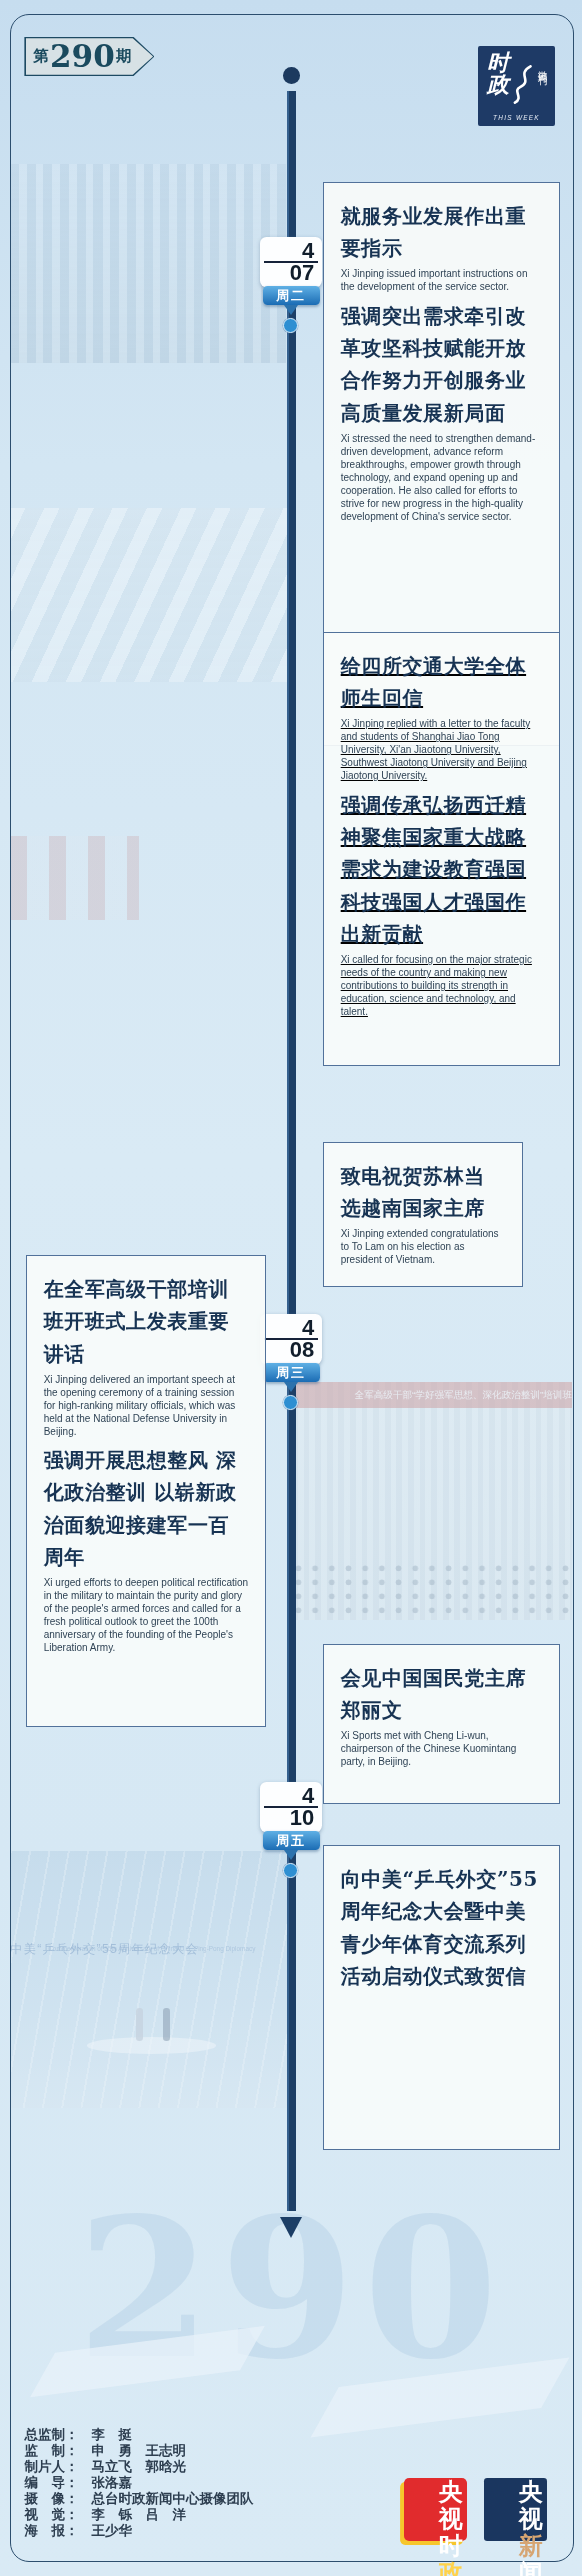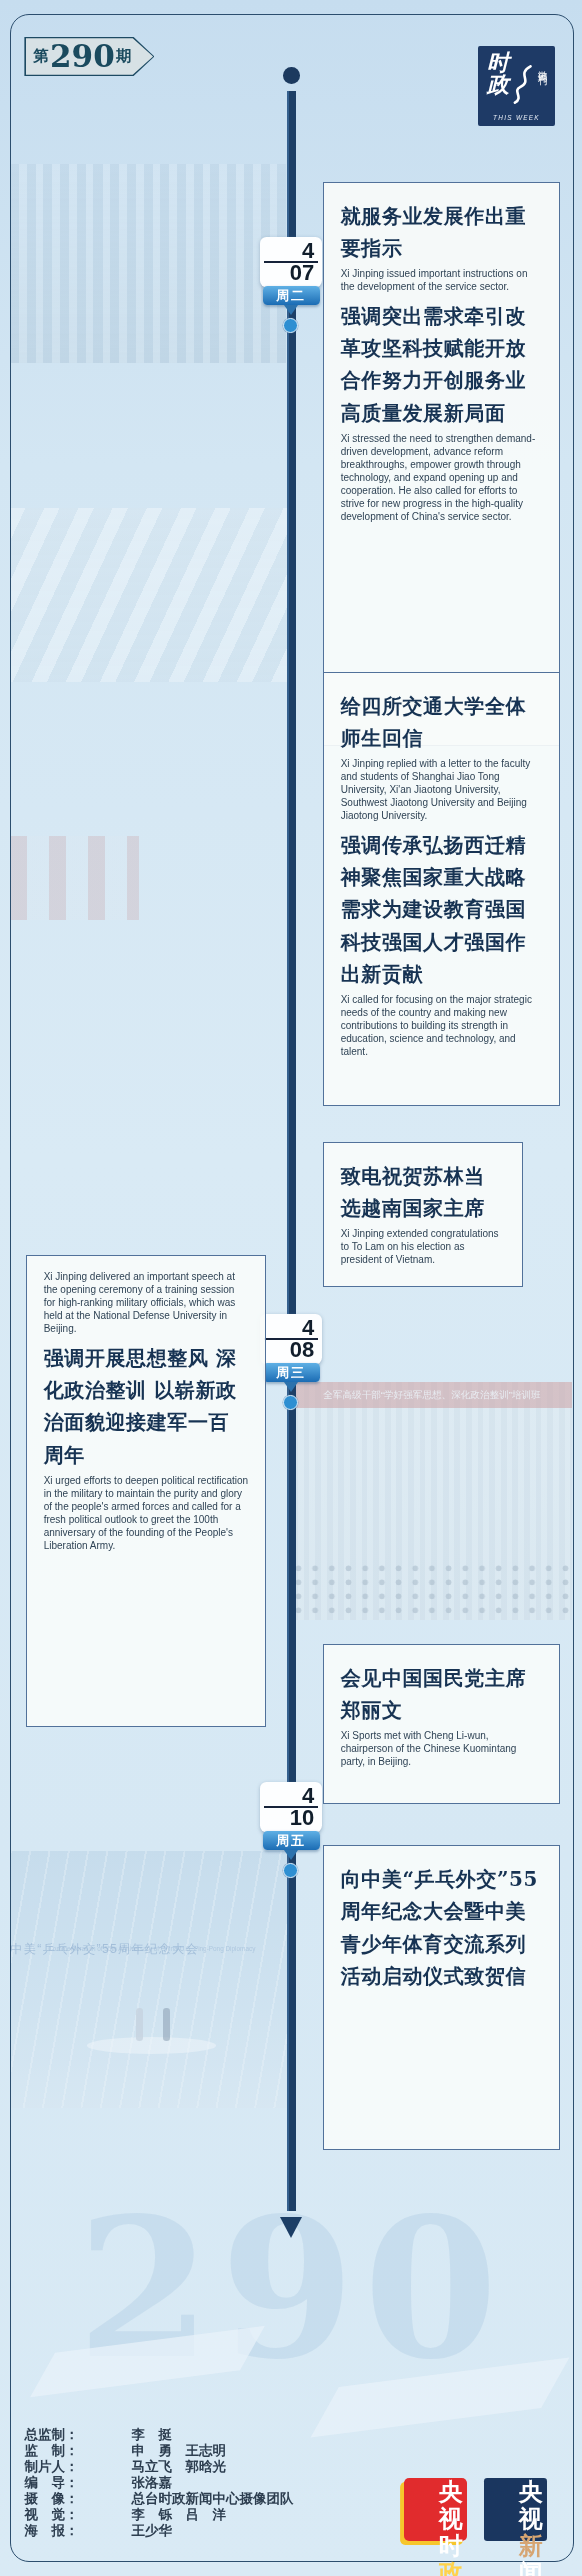--- a/index.html
+++ b/index.html
@@ -18,21 +18,21 @@
       repeating-linear-gradient(115deg,rgba(255,255,255,.55) 0 14px,rgba(196,214,226,.35) 14px 31px),
       linear-gradient(180deg,rgba(255,255,255,.3),rgba(200,218,230,.15));}
   .bg-flags{left:10.3px;top:836px;width:129px;height:84px;opacity:.30;
     background:repeating-linear-gradient(90deg,rgba(190,90,85,.5) 0 16.7px,rgba(230,230,235,.4) 16.7px 39px);}
   .bg-hall{left:292px;top:1382px;width:280px;height:238px;opacity:.5;
     background:
       repeating-linear-gradient(90deg,rgba(203,216,226,.6) 0 5.8px,rgba(226,236,242,.6) 5.8px 11.6px),
       linear-gradient(180deg,#e7eef3,#d8e4ec);}
   .bg-hall .banner{position:absolute;left:0;top:0;width:100%;height:26px;
     background:rgba(197,92,86,.55);color:rgba(255,255,255,.85);
-    font-size:9.6px;line-height:26px;white-space:nowrap;overflow:hidden;text-align:center;}
+    font-size:9.6px;line-height:26px;white-space:nowrap;overflow:hidden;text-align:right;}
   .bg-hall .crowd{position:absolute;left:0;bottom:0;width:100%;height:58px;
     background:radial-gradient(circle 3.2px at 6.4px 6.4px,rgba(110,130,150,.5) 2.6px,transparent 3.2px);
     background-size:16.7px 14px;}
   .bg-stage{left:10.3px;top:1851px;width:283px;height:257px;opacity:.65;
     background:
       repeating-linear-gradient(100deg,rgba(255,255,255,.30) 0 1.9px,transparent 1.9px 19px),
       linear-gradient(180deg,#bfd7e9 0%,#cadfee 55%,#d7e7f2 100%);}
   .bg-stage .stage-title{position:absolute;left:0;top:90px;width:100%;text-align:left;
     color:rgba(96,136,184,.6);font-size:12.2px;letter-spacing:1.3px;}
   .bg-stage .stage-sub{position:absolute;left:0;top:94px;width:100%;text-align:center;
@@ -95,21 +95,21 @@
   .dm-dot{position:absolute;left:23px;top:81px;width:13px;height:13px;border-radius:50%;
     background:#2e8fd2;border:1.9px solid #ddeefa;box-shadow:0 0 0 0.6px rgba(60,110,160,.4);}
   
   .card{position:absolute;background:rgba(247,251,250,.93);border:1.3px solid #51719a;
     padding:13px 16.7px;box-sizing:border-box;}
   .card h2{margin:3.9px 0 2.6px 0;font-family:"DejaVu Serif","Liberation Serif",serif;
     font-size:20px;line-height:1.62;font-weight:bold;color:#173353;letter-spacing:0.6px;}
   .card p{margin:1.3px 0 6.4px 0;font-size:10px;line-height:1.3;color:#2f4355;}
   
   .credits{left:24.4px;top:2427px;width:360px;color:#2d3e50;font-size:13.5px;line-height:16px;font-weight:bold;}
-  .credits .row{display:flex;gap:40px;}
+  .credits .row{display:flex;}
   .credits .lbl{width:67px;}
   
   .flogo{position:absolute;width:63px;height:63px;border-radius:5.1px;color:#fff;text-align:center;}
   .flogo .r1,.flogo .r2{display:block;font-size:24px;line-height:27px;font-weight:bold;letter-spacing:1.3px;margin-left:32px;}
   .flogo-red{left:404px;top:2478px;background:#e12b2d;box-shadow:-3.9px 3.9px 0 0 #f6c62c;}
   .flogo-red .b2{color:#ffd24a;}
   .flogo-navy{left:484px;top:2478px;background:#1a365f;border-radius:3.2px;}
   .flogo-navy .b1{color:#d6a572;}
 </style>
 </head>
@@ -191,33 +191,34 @@
     <div class="dm-dot"></div>
   </div>
 
   <section class="card" style="left:323px;top:182px;width:237px;height:564px;">
     <h2>就服务业发展作出重要指示</h2>
     <p>Xi Jinping issued important instructions on the development of the service sector.</p>
     <h2>强调突出需求牵引改革攻坚科技赋能开放合作努力开创服务业高质量发展新局面</h2>
     <p>Xi stressed the need to strengthen demand-driven development, advance reform breakthroughs, empower growth through technology, and expand opening up and cooperation. He also called for efforts to strive for new progress in the high-quality development of China's service sector.</p>
   </section>
 
-  <section class="card" style="left:323px;top:672px;width:237px;height:434px;">
+  <section class="card" style="left:323px;top:632px;width:237px;height:434px;text-decoration:underline;">
     <h2>给四所交通大学全体师生回信</h2>
     <p>Xi Jinping replied with a letter to the faculty and students of Shanghai Jiao Tong University, Xi'an Jiaotong University, Southwest Jiaotong University and Beijing Jiaotong University.</p>
     <h2>强调传承弘扬西迁精神聚焦国家重大战略需求为建设教育强国科技强国人才强国作出新贡献</h2>
     <p>Xi called for focusing on the major strategic needs of the country and making new contributions to building its strength in education, science and technology, and talent.</p>
   </section>
 
   <section class="card" style="left:323px;top:1142px;width:200px;height:145px;">
     <h2>致电祝贺苏林当选越南国家主席</h2>
     <p>Xi Jinping extended congratulations to To Lam on his election as president of Vietnam.</p>
   </section>
 
   <section class="card" style="left:26px;top:1255px;width:240px;height:472px;">
+    <h2>在全军高级干部培训班开班式上发表重要讲话</h2>
     <p>Xi Jinping delivered an important speech at the opening ceremony of a training session for high-ranking military officials, which was held at the National Defense University in Beijing.</p>
     <h2>强调开展思想整风 深化政治整训 以崭新政治面貌迎接建军一百周年</h2>
     <p>Xi urged efforts to deepen political rectification in the military to maintain the purity and glory of the people's armed forces and called for a fresh political outlook to greet the 100th anniversary of the founding of the People's Liberation Army.</p>
   </section>
 
   <section class="card" style="left:323px;top:1644px;width:237px;height:160px;">
     <h2>会见中国国民党主席郑丽文</h2>
     <p>Xi Sports met with Cheng Li-wun, chairperson of the Chinese Kuomintang party, in Beijing.</p>
   </section>
 

